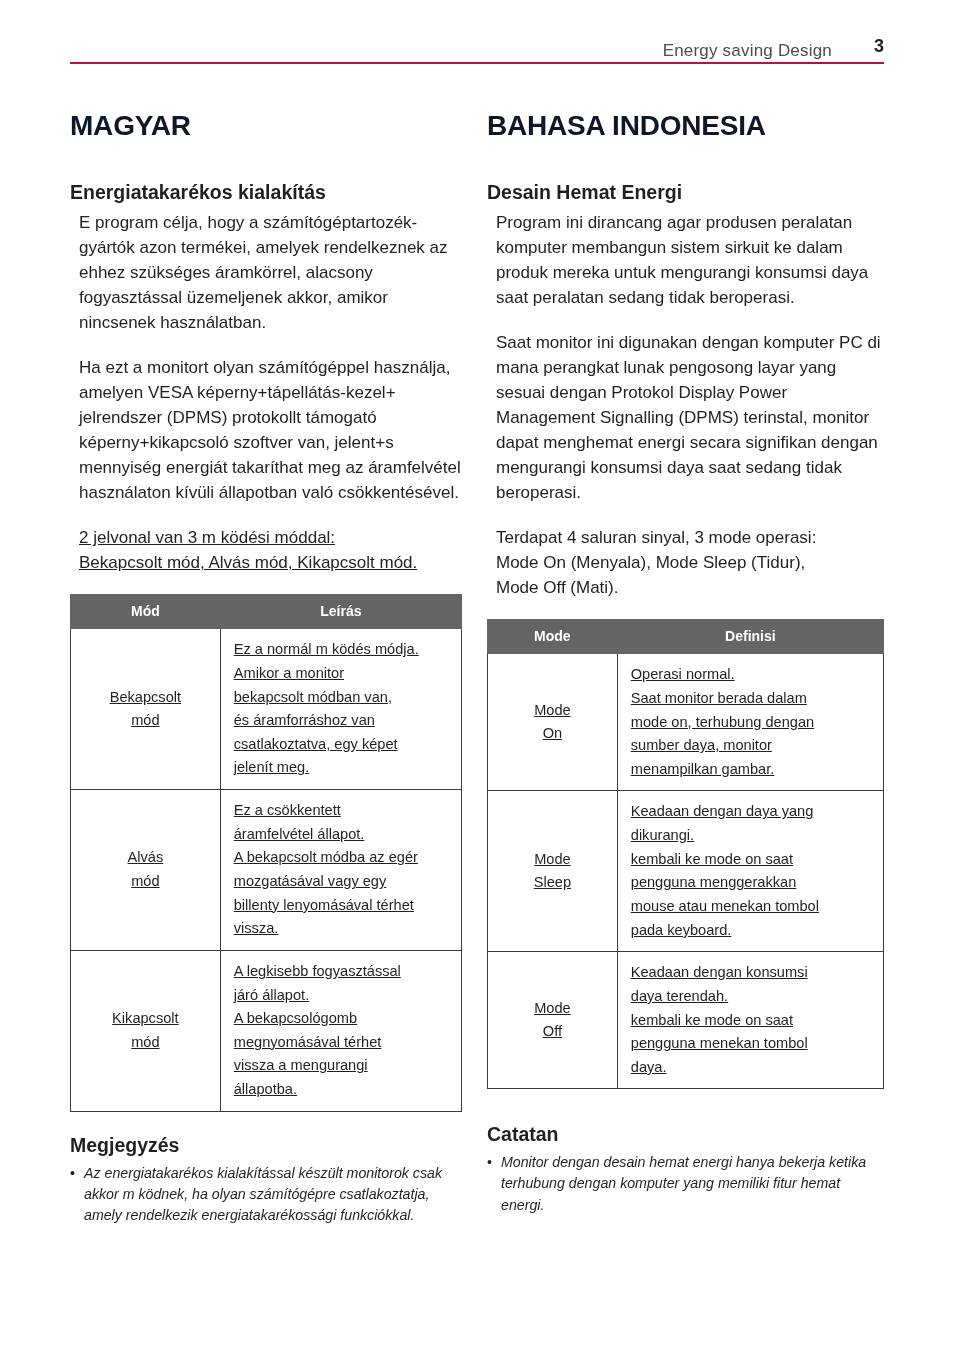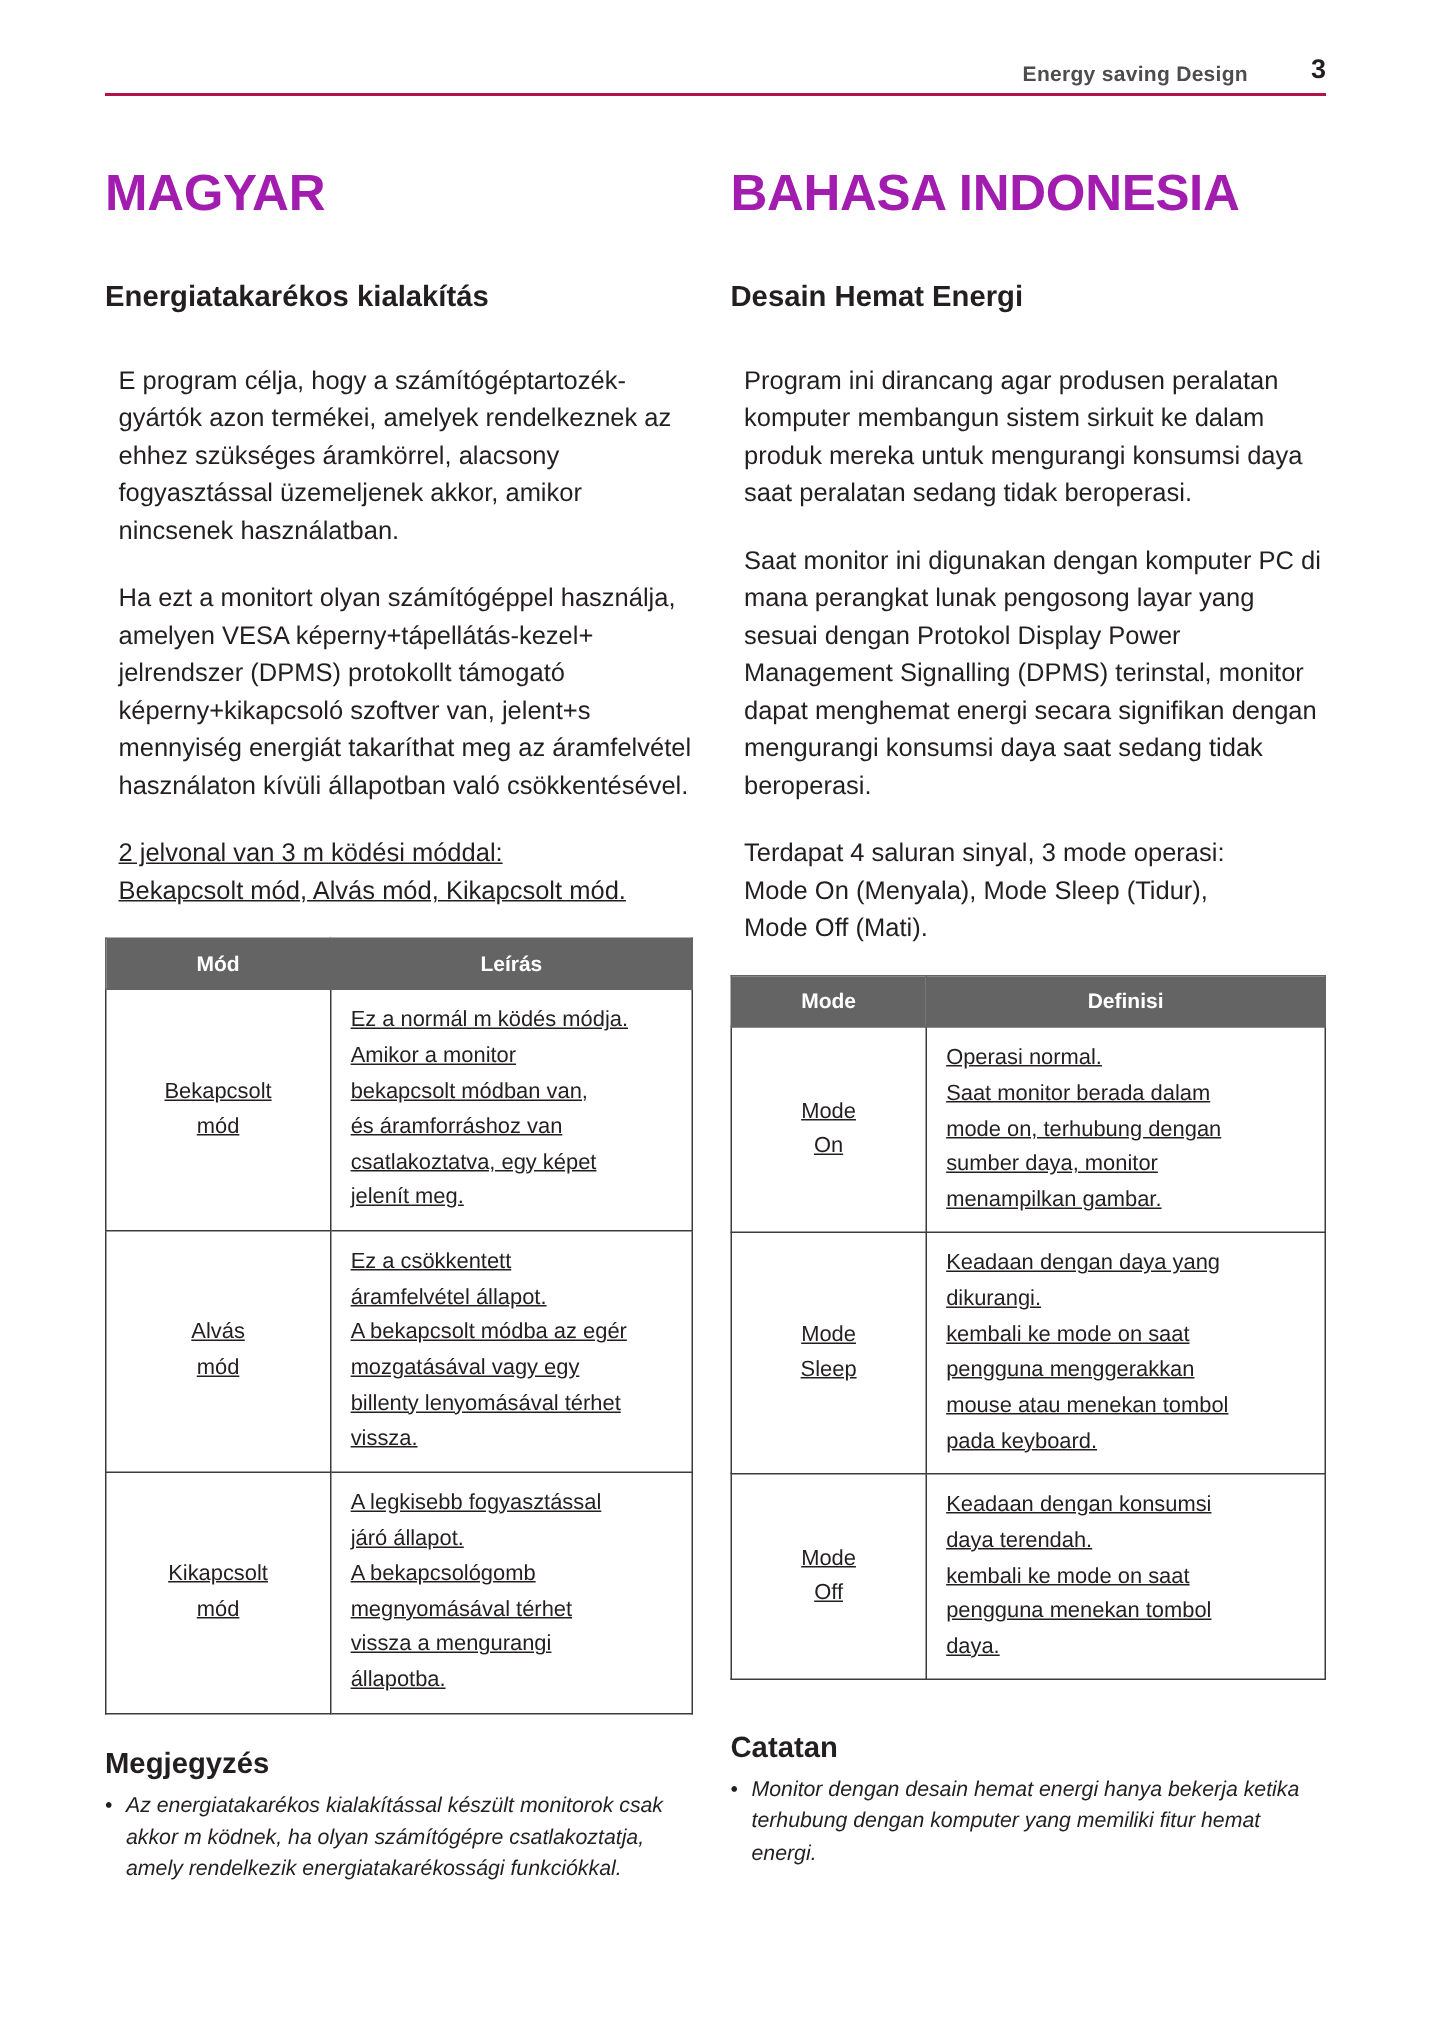--- a/index.html
+++ b/index.html
@@ -29,22 +29,22 @@
     left: 0;
     top: 26px;
     width: 814px;
     height: 2px;
     background: #b0144b;
   }
   .header-title {
     position: absolute;
     right: 52px;
     top: 5px;
-    font-size: 14px;
-    font-weight: bold;
+    font-size: 17px;
+    font-weight: normal;
     color: #4d4d4d;
     letter-spacing: 0.2px;
     white-space: nowrap;
   }
   .header-pageno {
     position: absolute;
     right: 0;
     top: 0;
     font-size: 18px;
     font-weight: bold;
@@ -53,32 +53,32 @@
 
   
   .col {
     position: absolute;
     top: 112px;
   }
   .col-left  { left: 70px;  width: 392px; }
   .col-right { left: 487px; width: 397px; }
 
   .lang-title {
-    font-size: 34px;
-    font-weight: bold;
-    color: #a21caf;
+    font-size: 28px;
+    font-weight: bold;
+    color: #0f172a;
     margin: 0 0 42px 0;
     letter-spacing: -0.2px;
     line-height: 1;
   }
   .section-title {
     font-size: 19.5px;
     font-weight: bold;
     color: #231f20;
-    margin: 0 0 33px 0;
+    margin: 0 0 8px 0;
     line-height: 1.1;
   }
 
   .body-block {
     margin: 0 0 20px 0;
     padding-left: 9px;
     font-size: 17px;
     line-height: 1.47;
     color: #231f20;
   }

